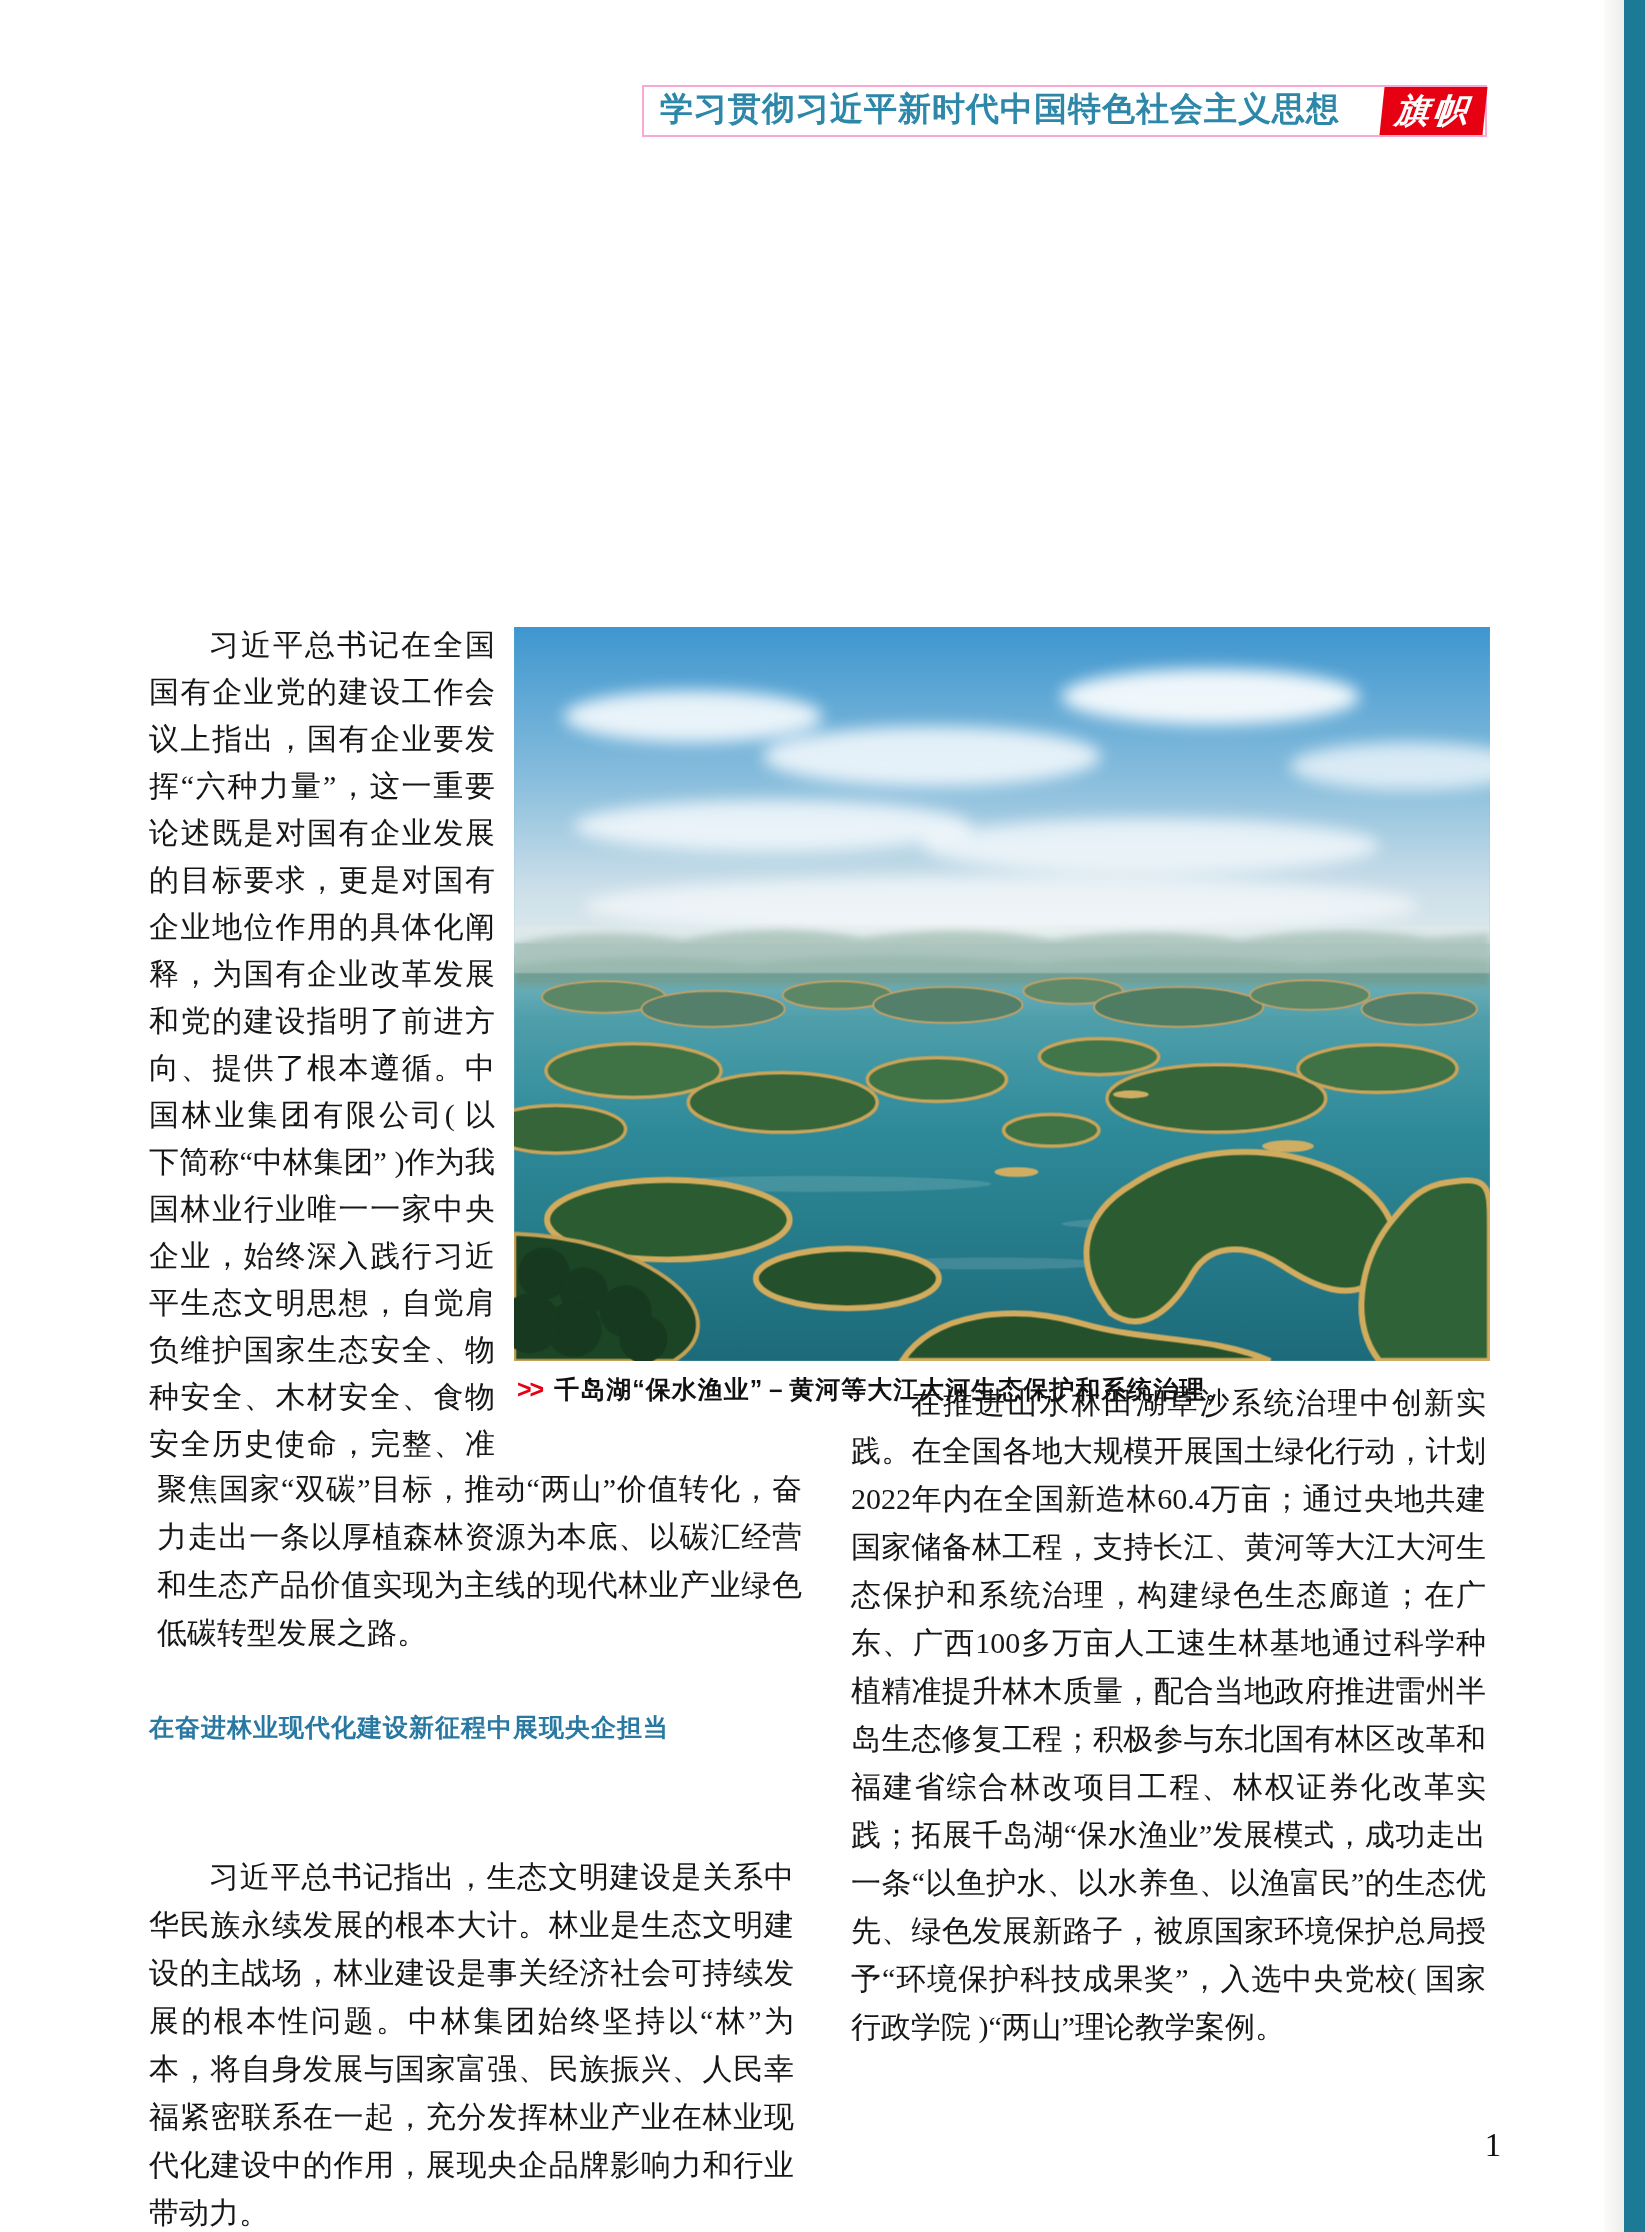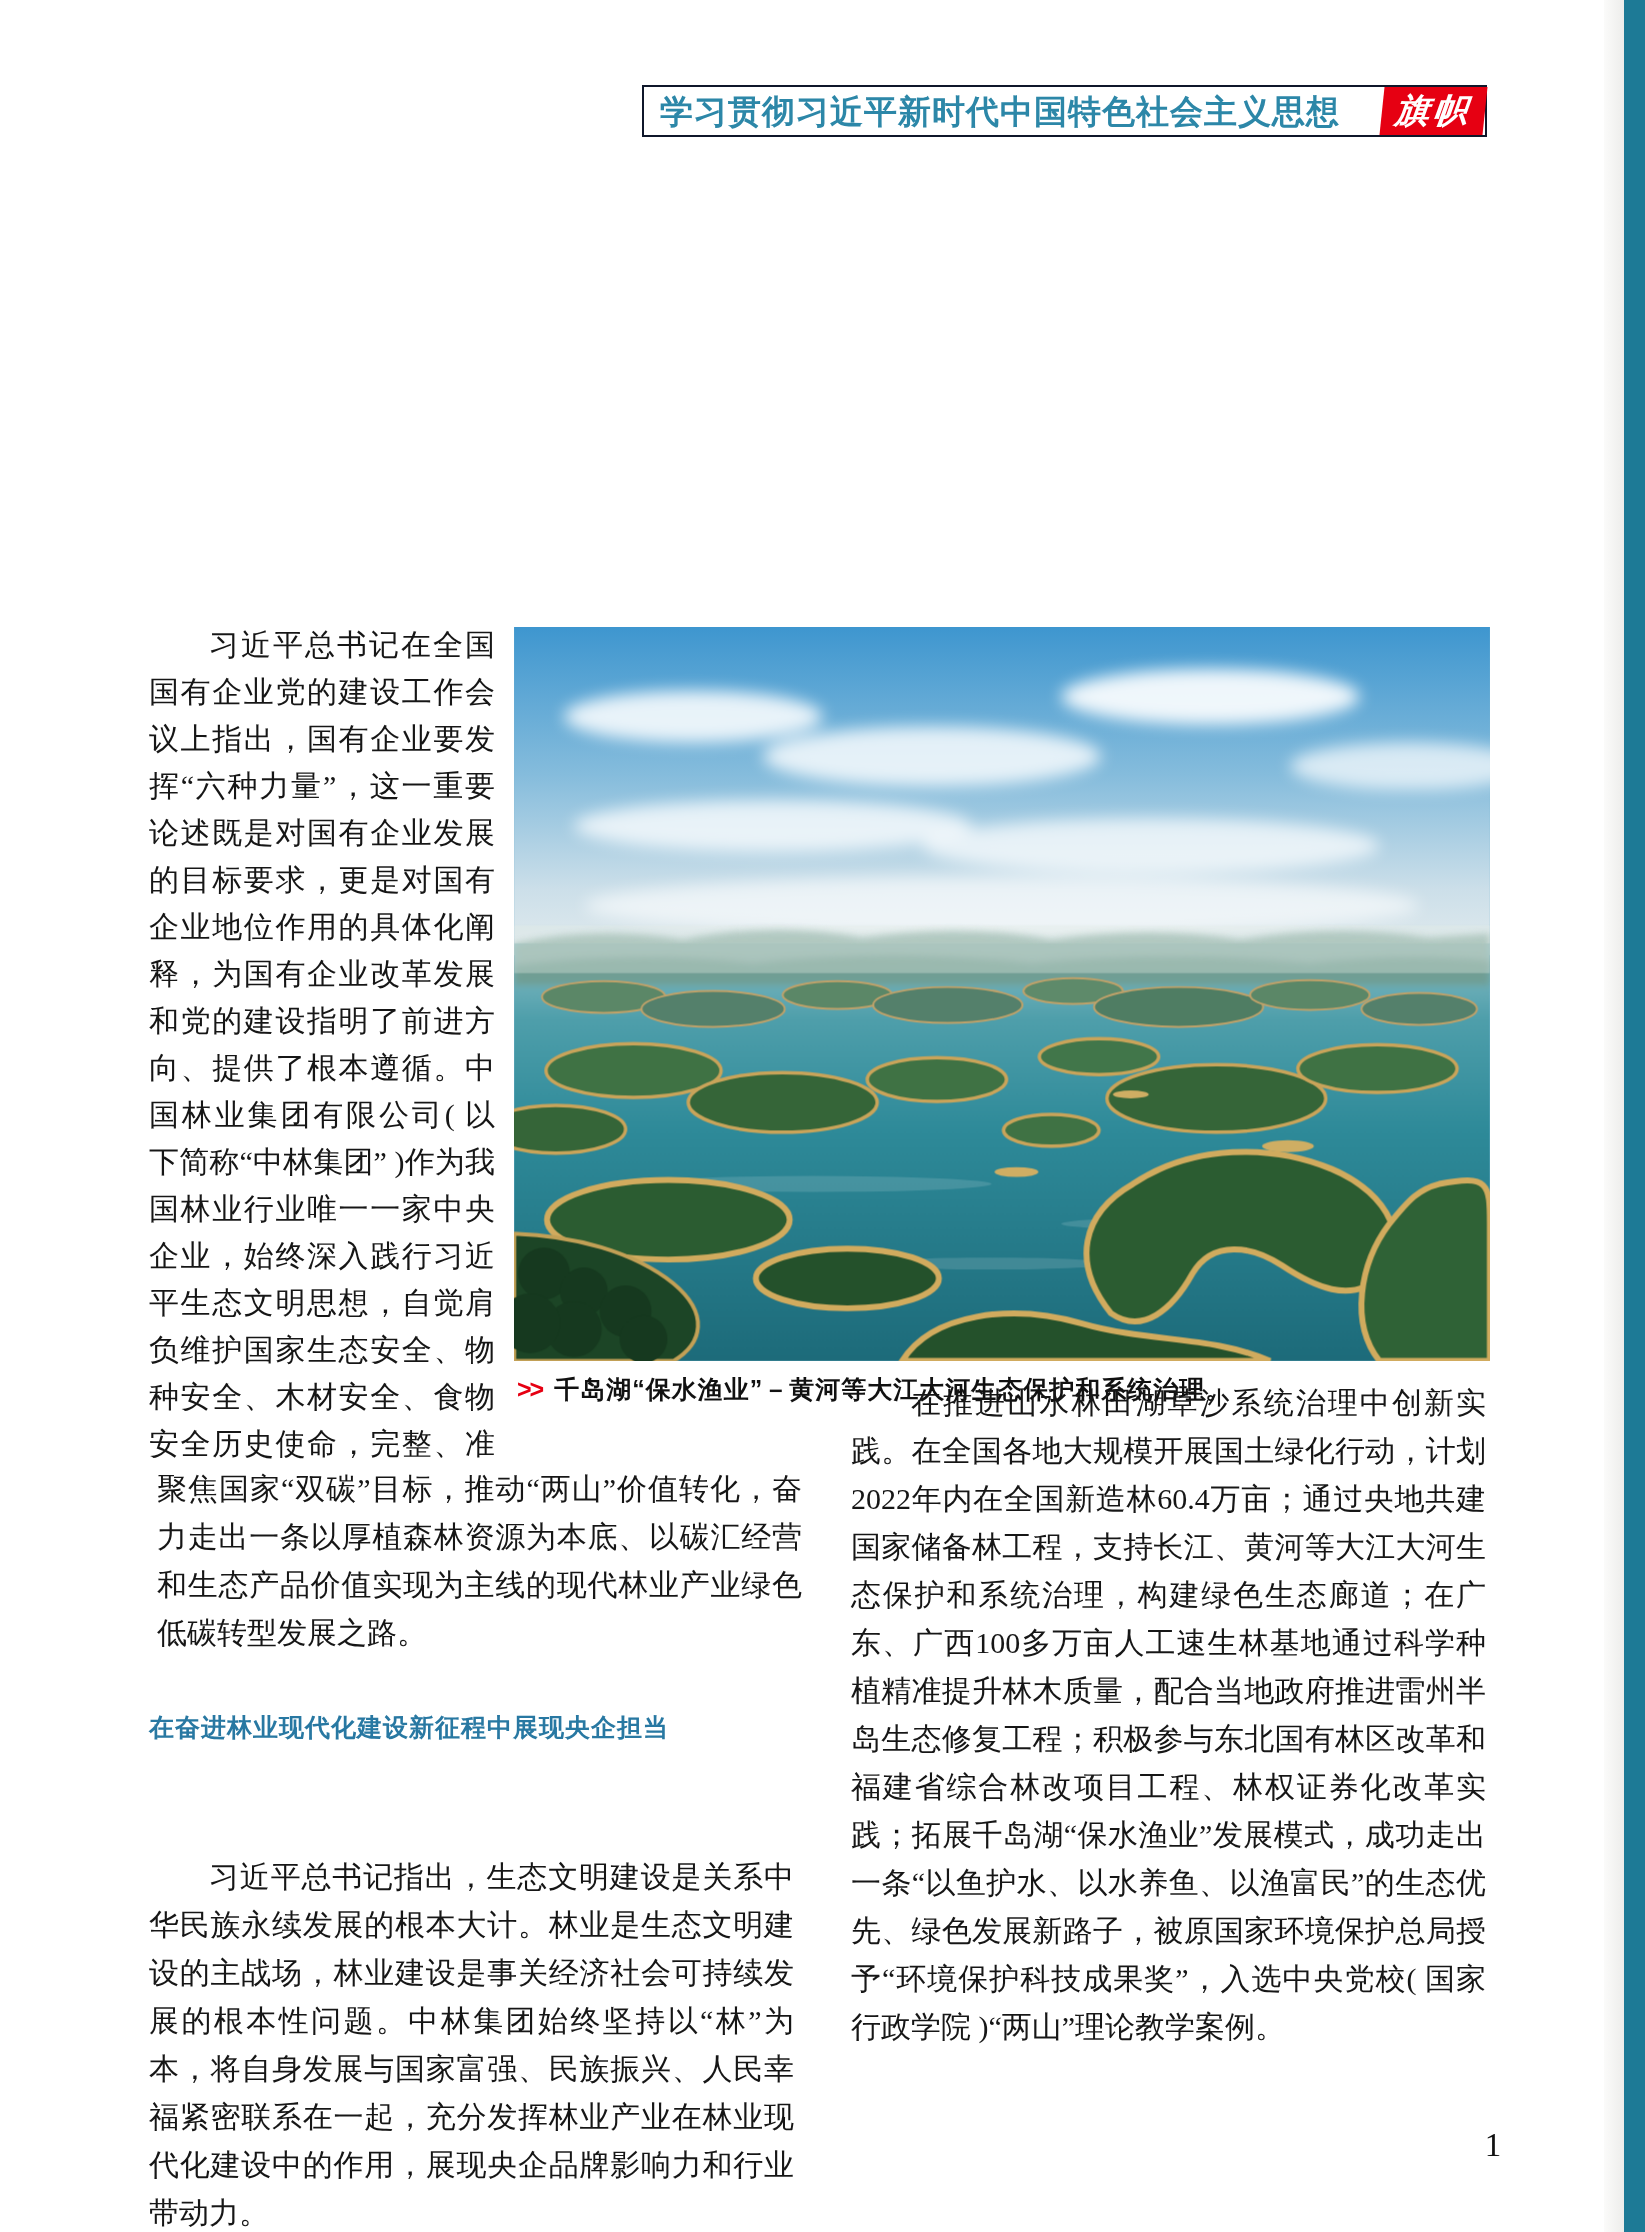--- a/index.html
+++ b/index.html
@@ -16,22 +16,22 @@
     position:absolute;top:0;right:22px;width:20px;height:2233px;
     background:linear-gradient(to right,#fbfbfa,#ededeb);
   }
   .edge-bar{
     position:absolute;top:0;right:0;width:22px;height:2233px;
     background:#1d7a96;
   }
   
   .header-box{
     position:absolute;left:642px;top:85px;width:845px;height:52px;
-    border:2px solid #0f172a;box-sizing:border-box;
-    display:flex;align-items:flex-end;background:#ffffff;
+    border:2px solid #f9a8d4;box-sizing:border-box;
+    display:flex;align-items:flex-start;background:#ffffff;
   }
   .header-slogan{
     flex:1;
     font-family:"Liberation Sans","DejaVu Sans",sans-serif;
     font-weight:bold;font-size:33px;color:#2c87a8;
     letter-spacing:1px;padding-left:16px;white-space:nowrap;
   }
   .header-logo{
     width:103px;height:100%;background:#e60012;color:#ffffff;
     display:flex;align-items:center;justify-content:center;

